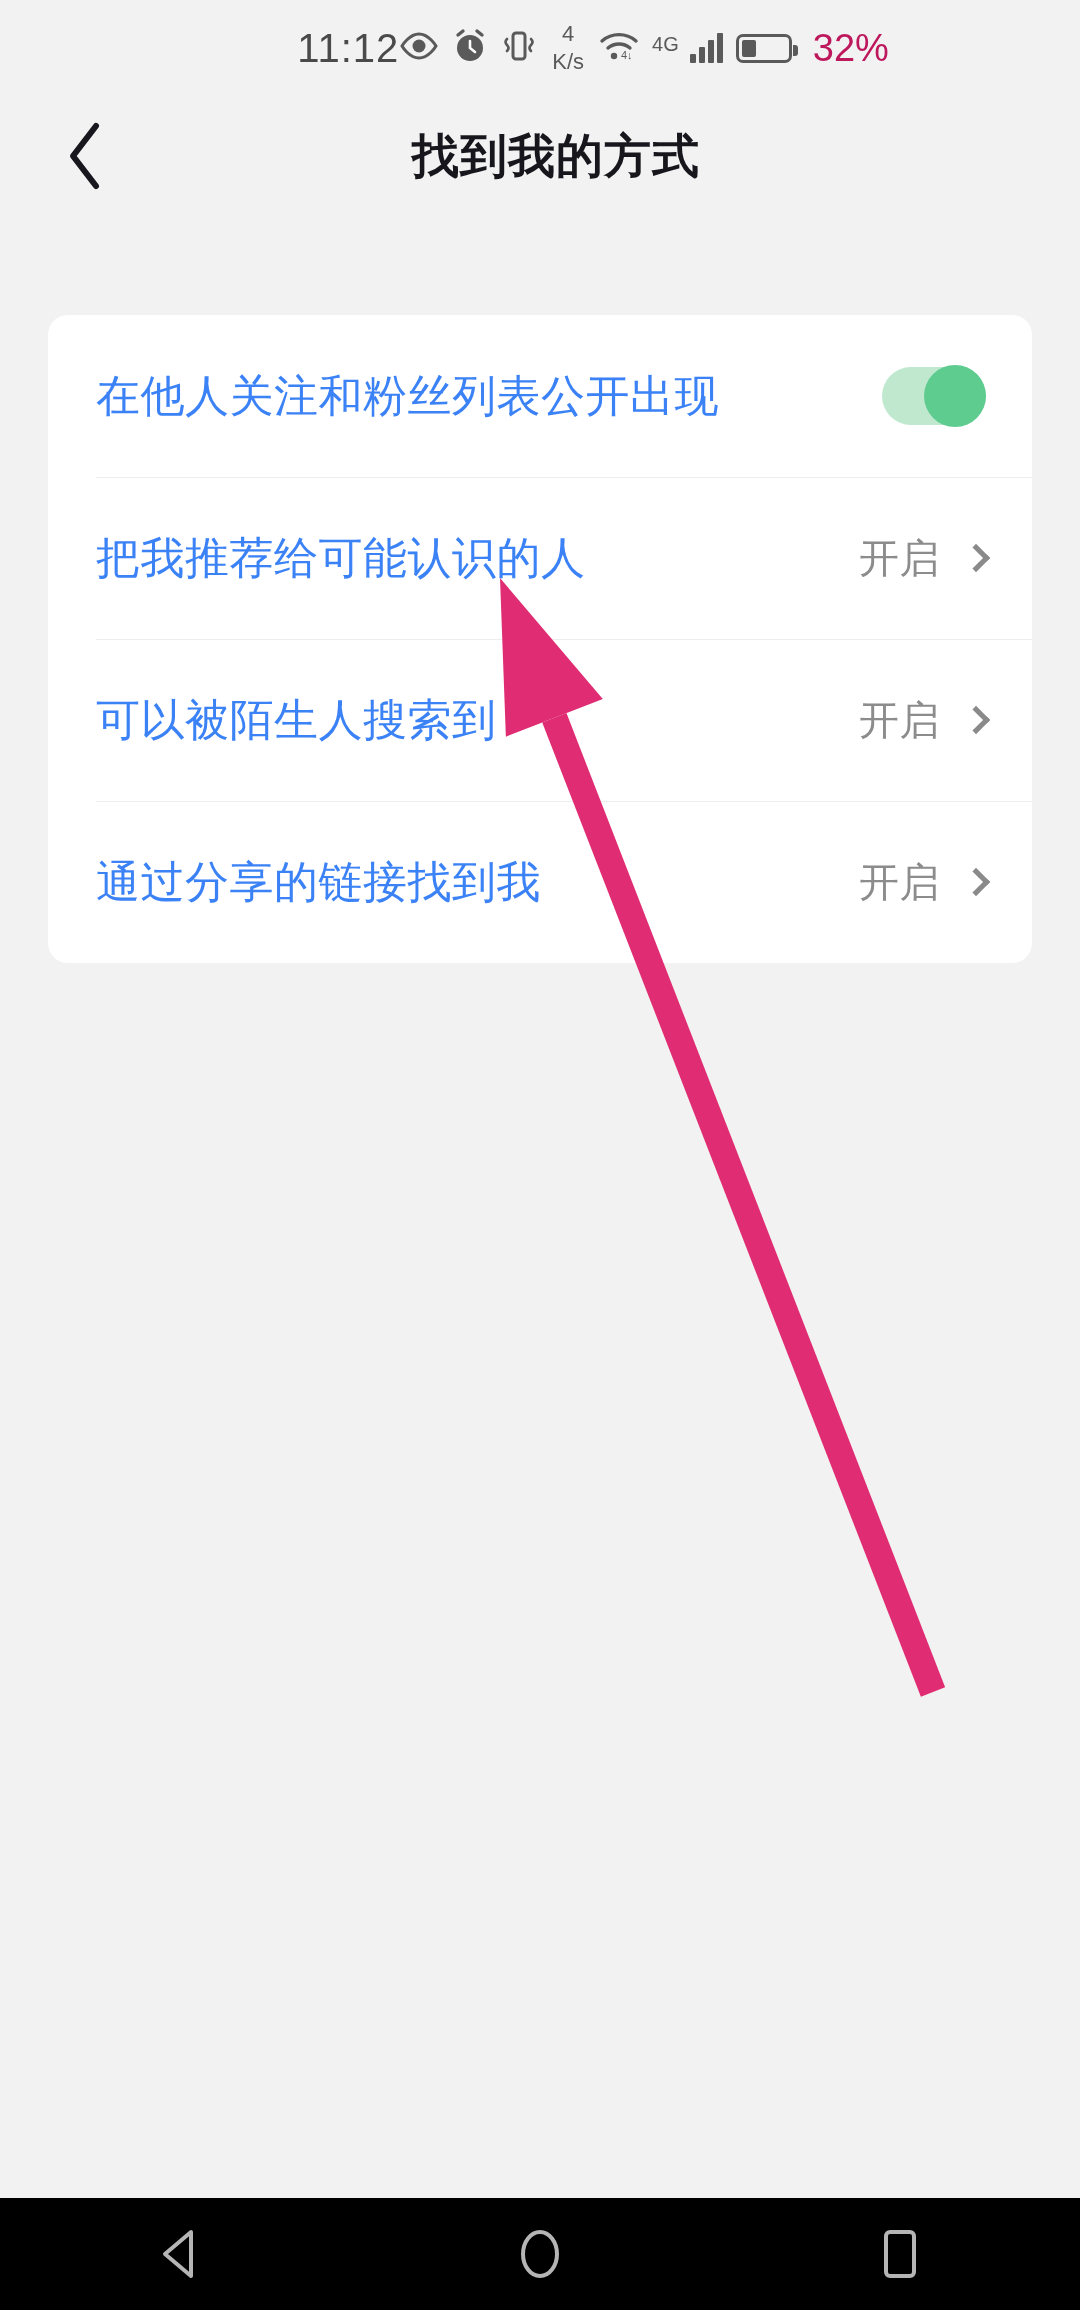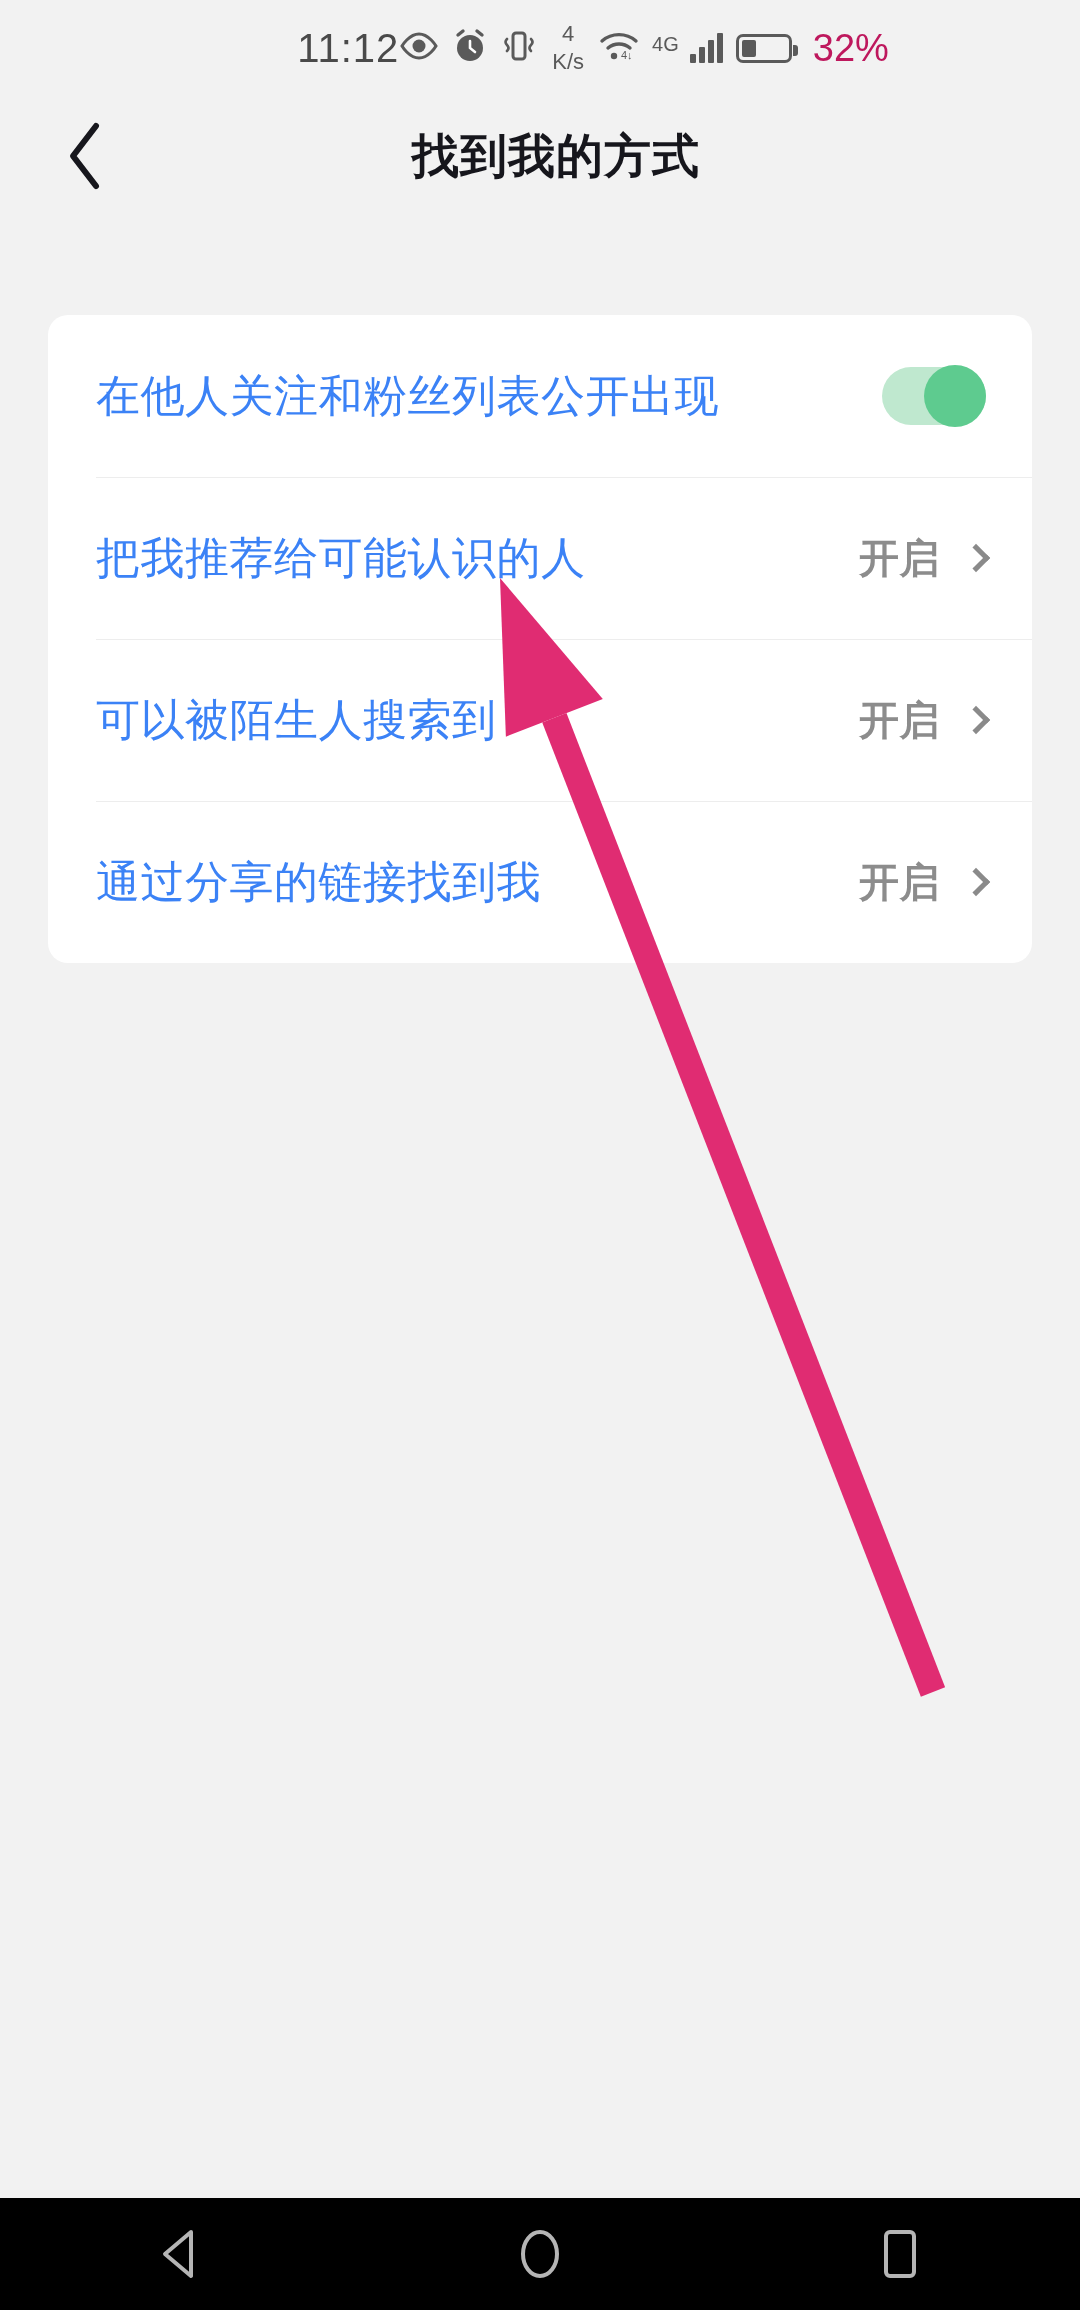--- a/index.html
+++ b/index.html
@@ -79,21 +79,21 @@
     padding:0 46px 0 48px;
   }
   .row + .row::before{
     content:""; position:absolute; left:48px; right:0; top:0;
     height:1px; background:#ededed;
   }
   .row-label{
     font-size:44px; color:#3b82f6; letter-spacing:0.5px; flex:1;
   }
   .row-right{ display:flex; align-items:center; gap:26px; }
-  .row-value{ font-size:40px; color:#8c8c8c; letter-spacing:0.5px;font-weight:bold; }
+  .row-value{ font-size:40px; color:#8c8c8c; letter-spacing:0.5px; }
 
   .chev-right{
     width:20px; height:20px;
     border-right:5px solid #8a8a8a; border-top:5px solid #8a8a8a;
     transform:rotate(45deg);
   }
 
   
   .toggle{
     position:relative; width:104px; height:58px;

